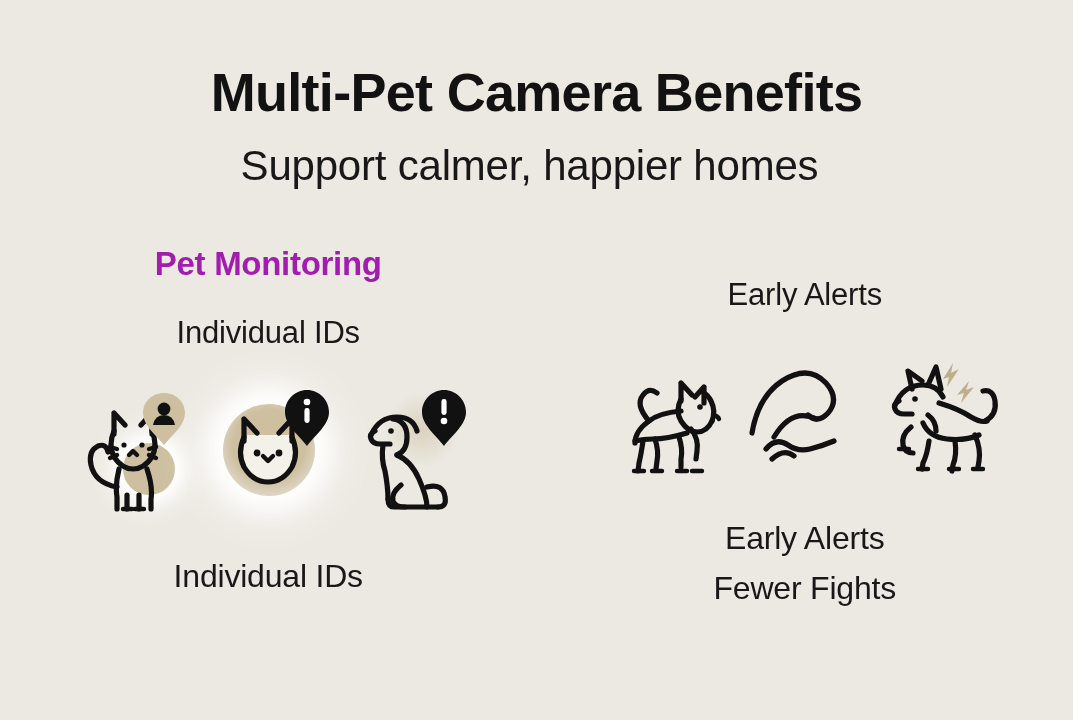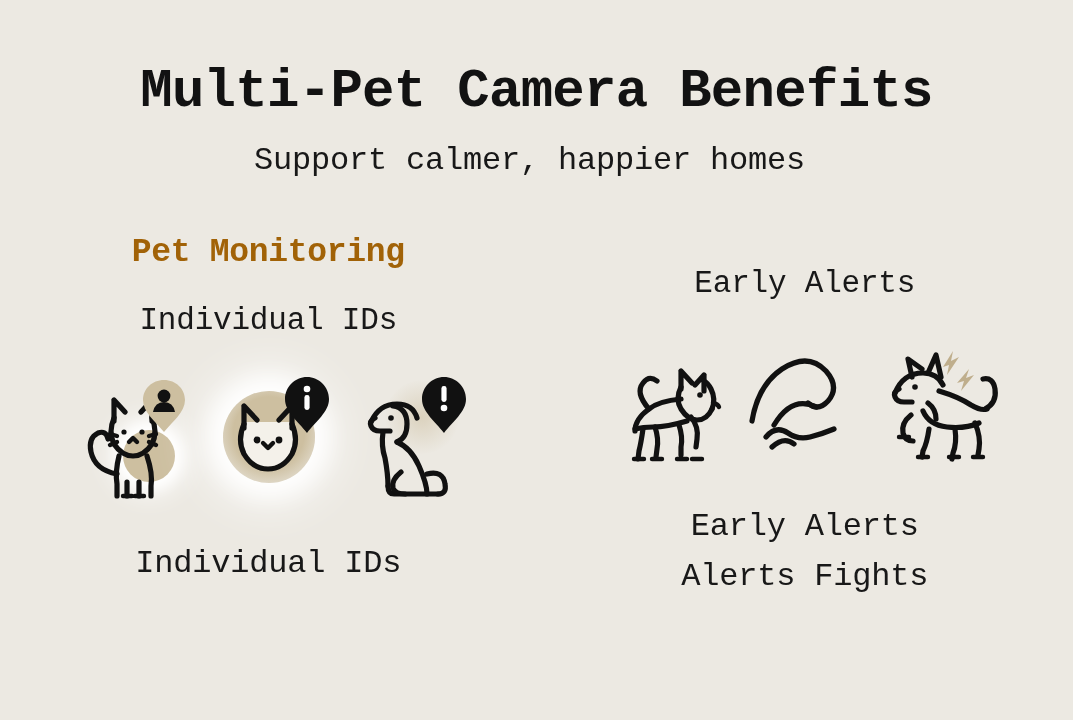--- a/index.html
+++ b/index.html
@@ -16,39 +16,38 @@
     position: relative;
   }
 
   .poster {
     width: 1073px;
     height: 720px;
     box-sizing: border-box;
     display: flex;
     flex-direction: column;
     position: relative;
-    font-family: Liberation Mono, monospace;
   }
 
   
   .header {
     width: 100%;
     text-align: center;
     margin-top: 64px;
   }
   .title {
     font-size: 54px;
     font-weight: 700;
     letter-spacing: -0.7px;
     line-height: 1.05;
     color: #121212;
     margin: 0;
   }
   .subtitle {
-    font-size: 32px;
+    font-size: 42px;
     font-weight: 400;
     letter-spacing: -0.2px;
     line-height: 1.1;
     color: #181818;
     margin: 22px 14px 0 0;
   }
 
   
   .columns {
     width: 100%;
@@ -60,21 +59,21 @@
   .column {
     width: 50%;
     display: flex;
     flex-direction: column;
     align-items: center;
   }
   .col-heading {
     font-size: 33px;
     font-weight: 700;
     letter-spacing: -0.3px;
-    color: #a16207;
+    color: #a21caf;
     margin: 0;
     text-align: center;
   }
   .col-sub {
     font-size: 31px;
     font-weight: 400;
     letter-spacing: -0.2px;
     color: #181818;
     margin: 32px 0 0 0;
     text-align: center;
@@ -335,18 +334,18 @@
 
             <path class="bolt" d="M62 30 L72 14 L70 24 L78 20 L66 38 L68 28 Z"></path>
             <path class="bolt" d="M76 46 L88 32 L85 41 L93 38 L80 54 L83 44 Z"></path>
           </svg>
         </div>
 
       </div>
 
       <div class="bottom-labels">
         <div class="bottom-label">Early Alerts</div>
-        <div class="bottom-label">Alerts Fights</div>
+        <div class="bottom-label">Fewer Fights</div>
       </div>
     </div>
 
   </div>
 </div>
 
 </body></html>

